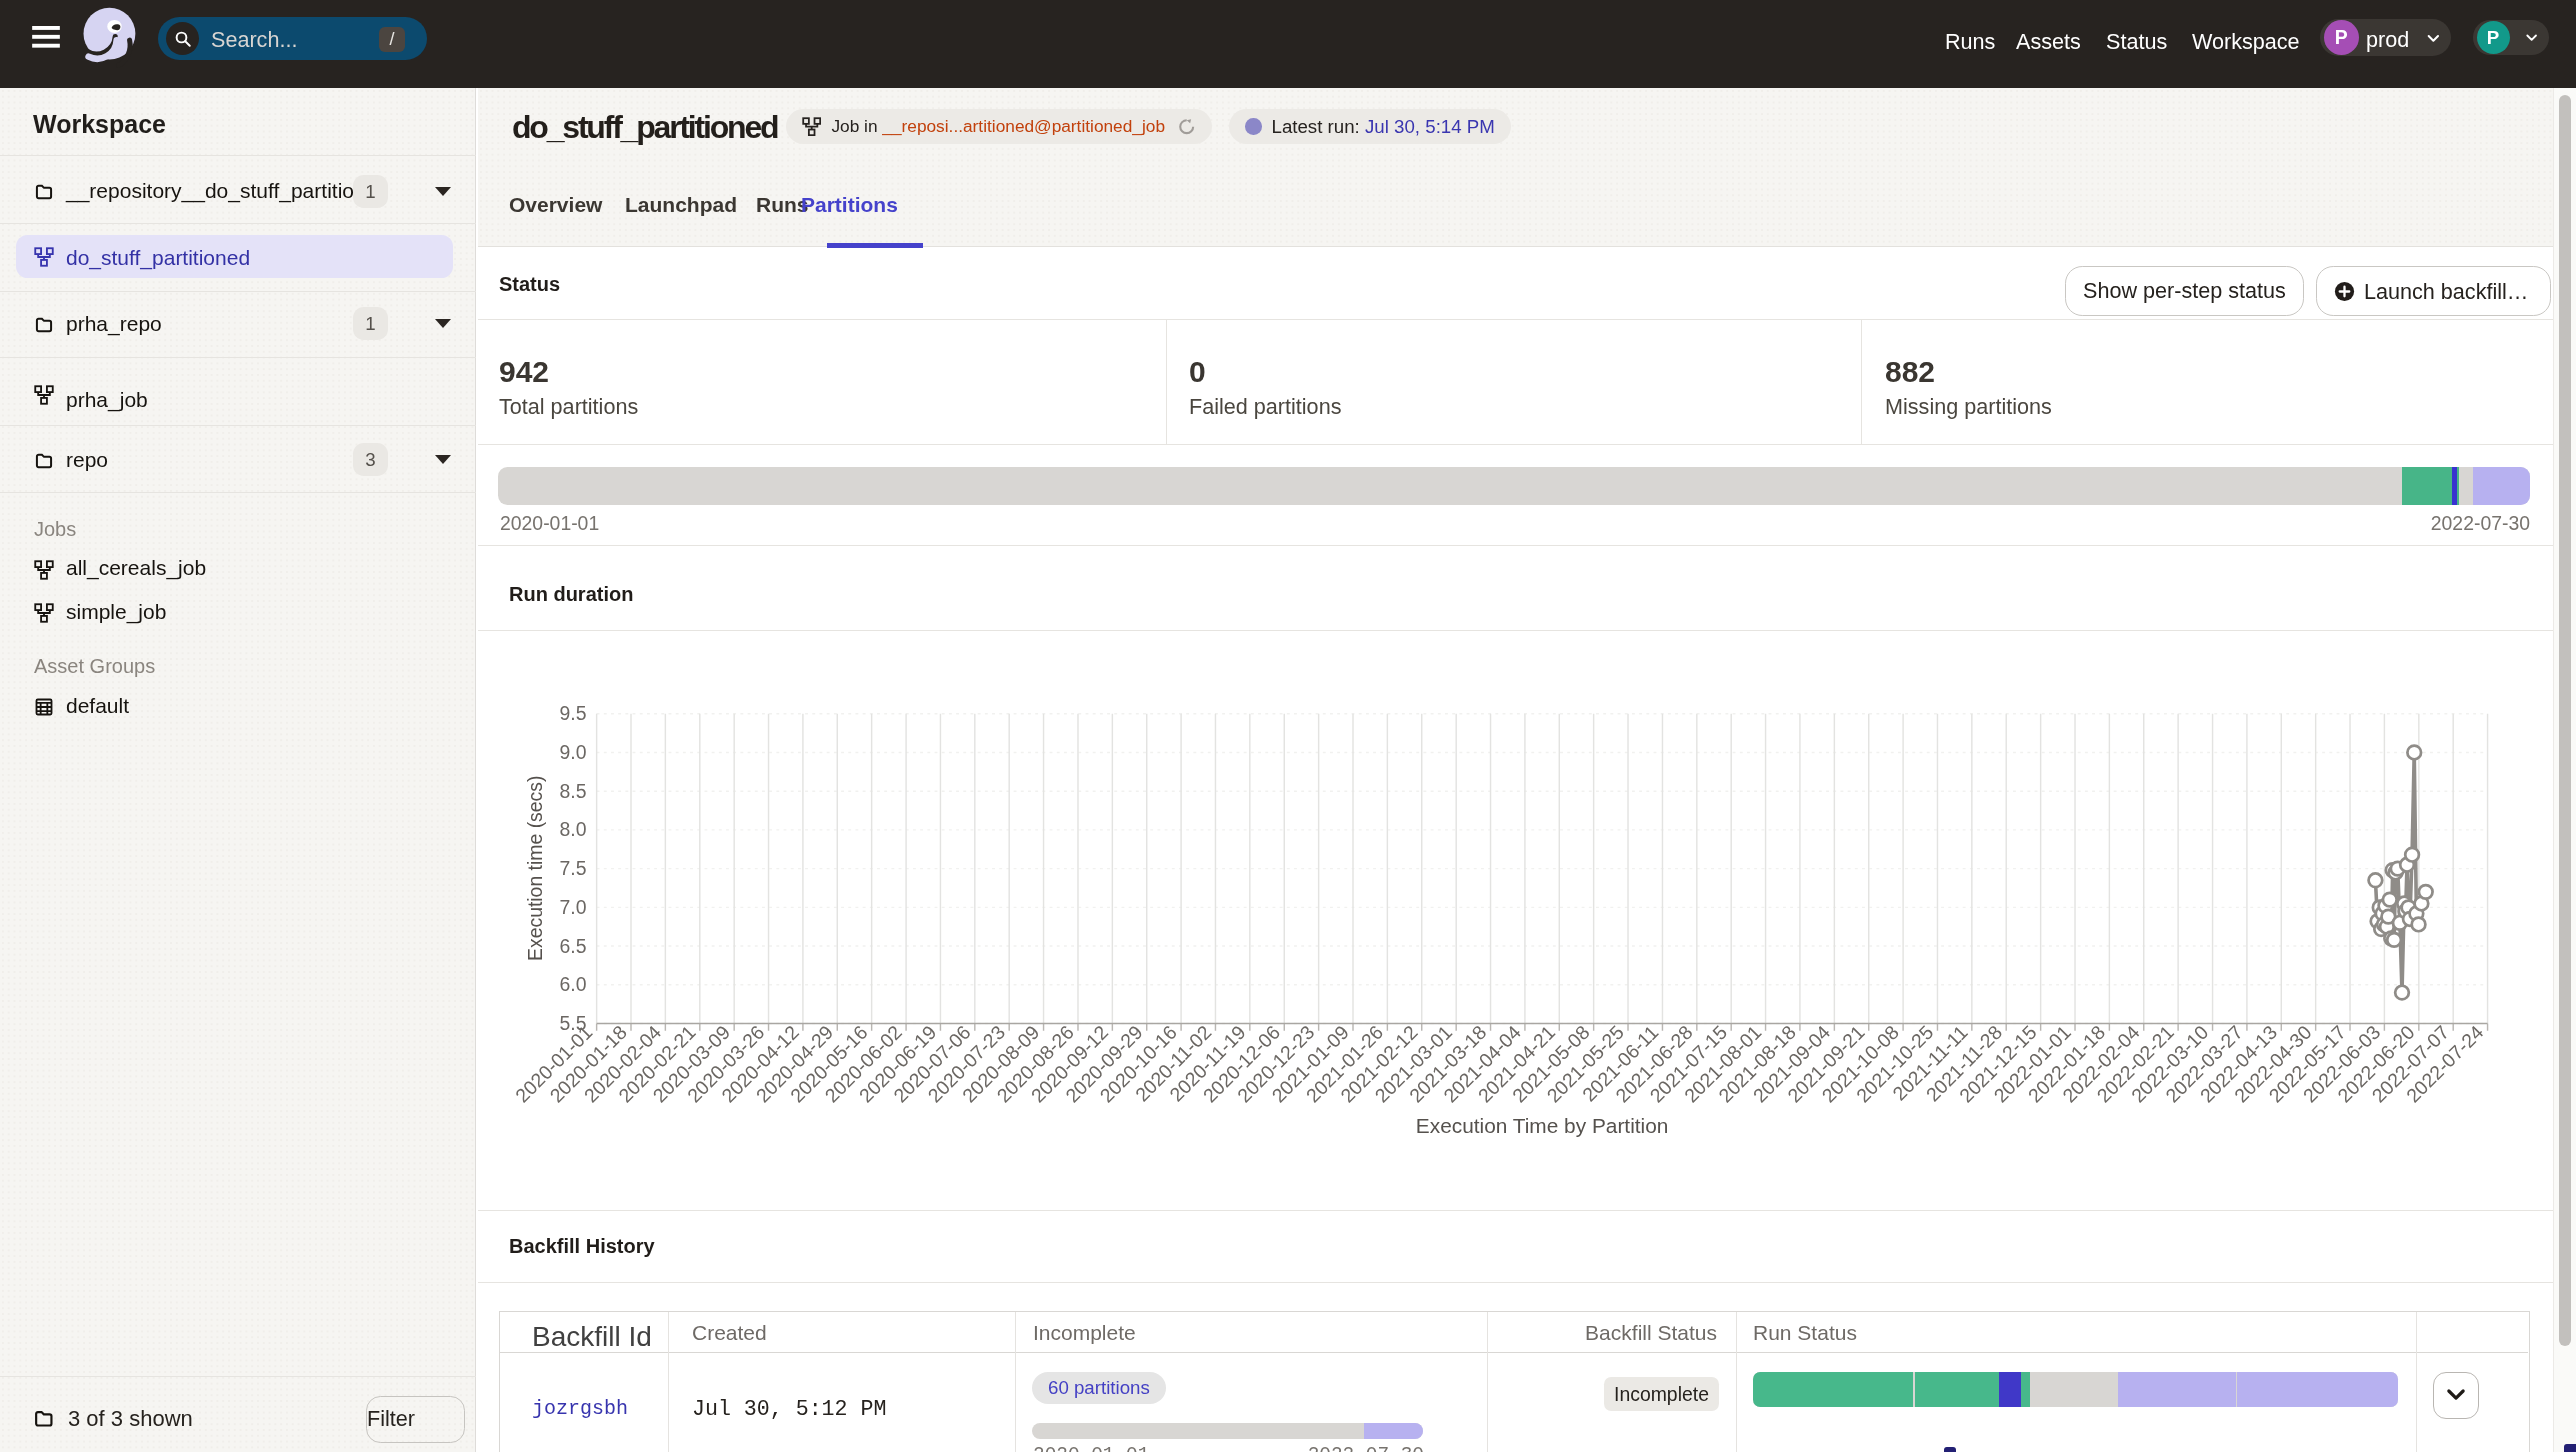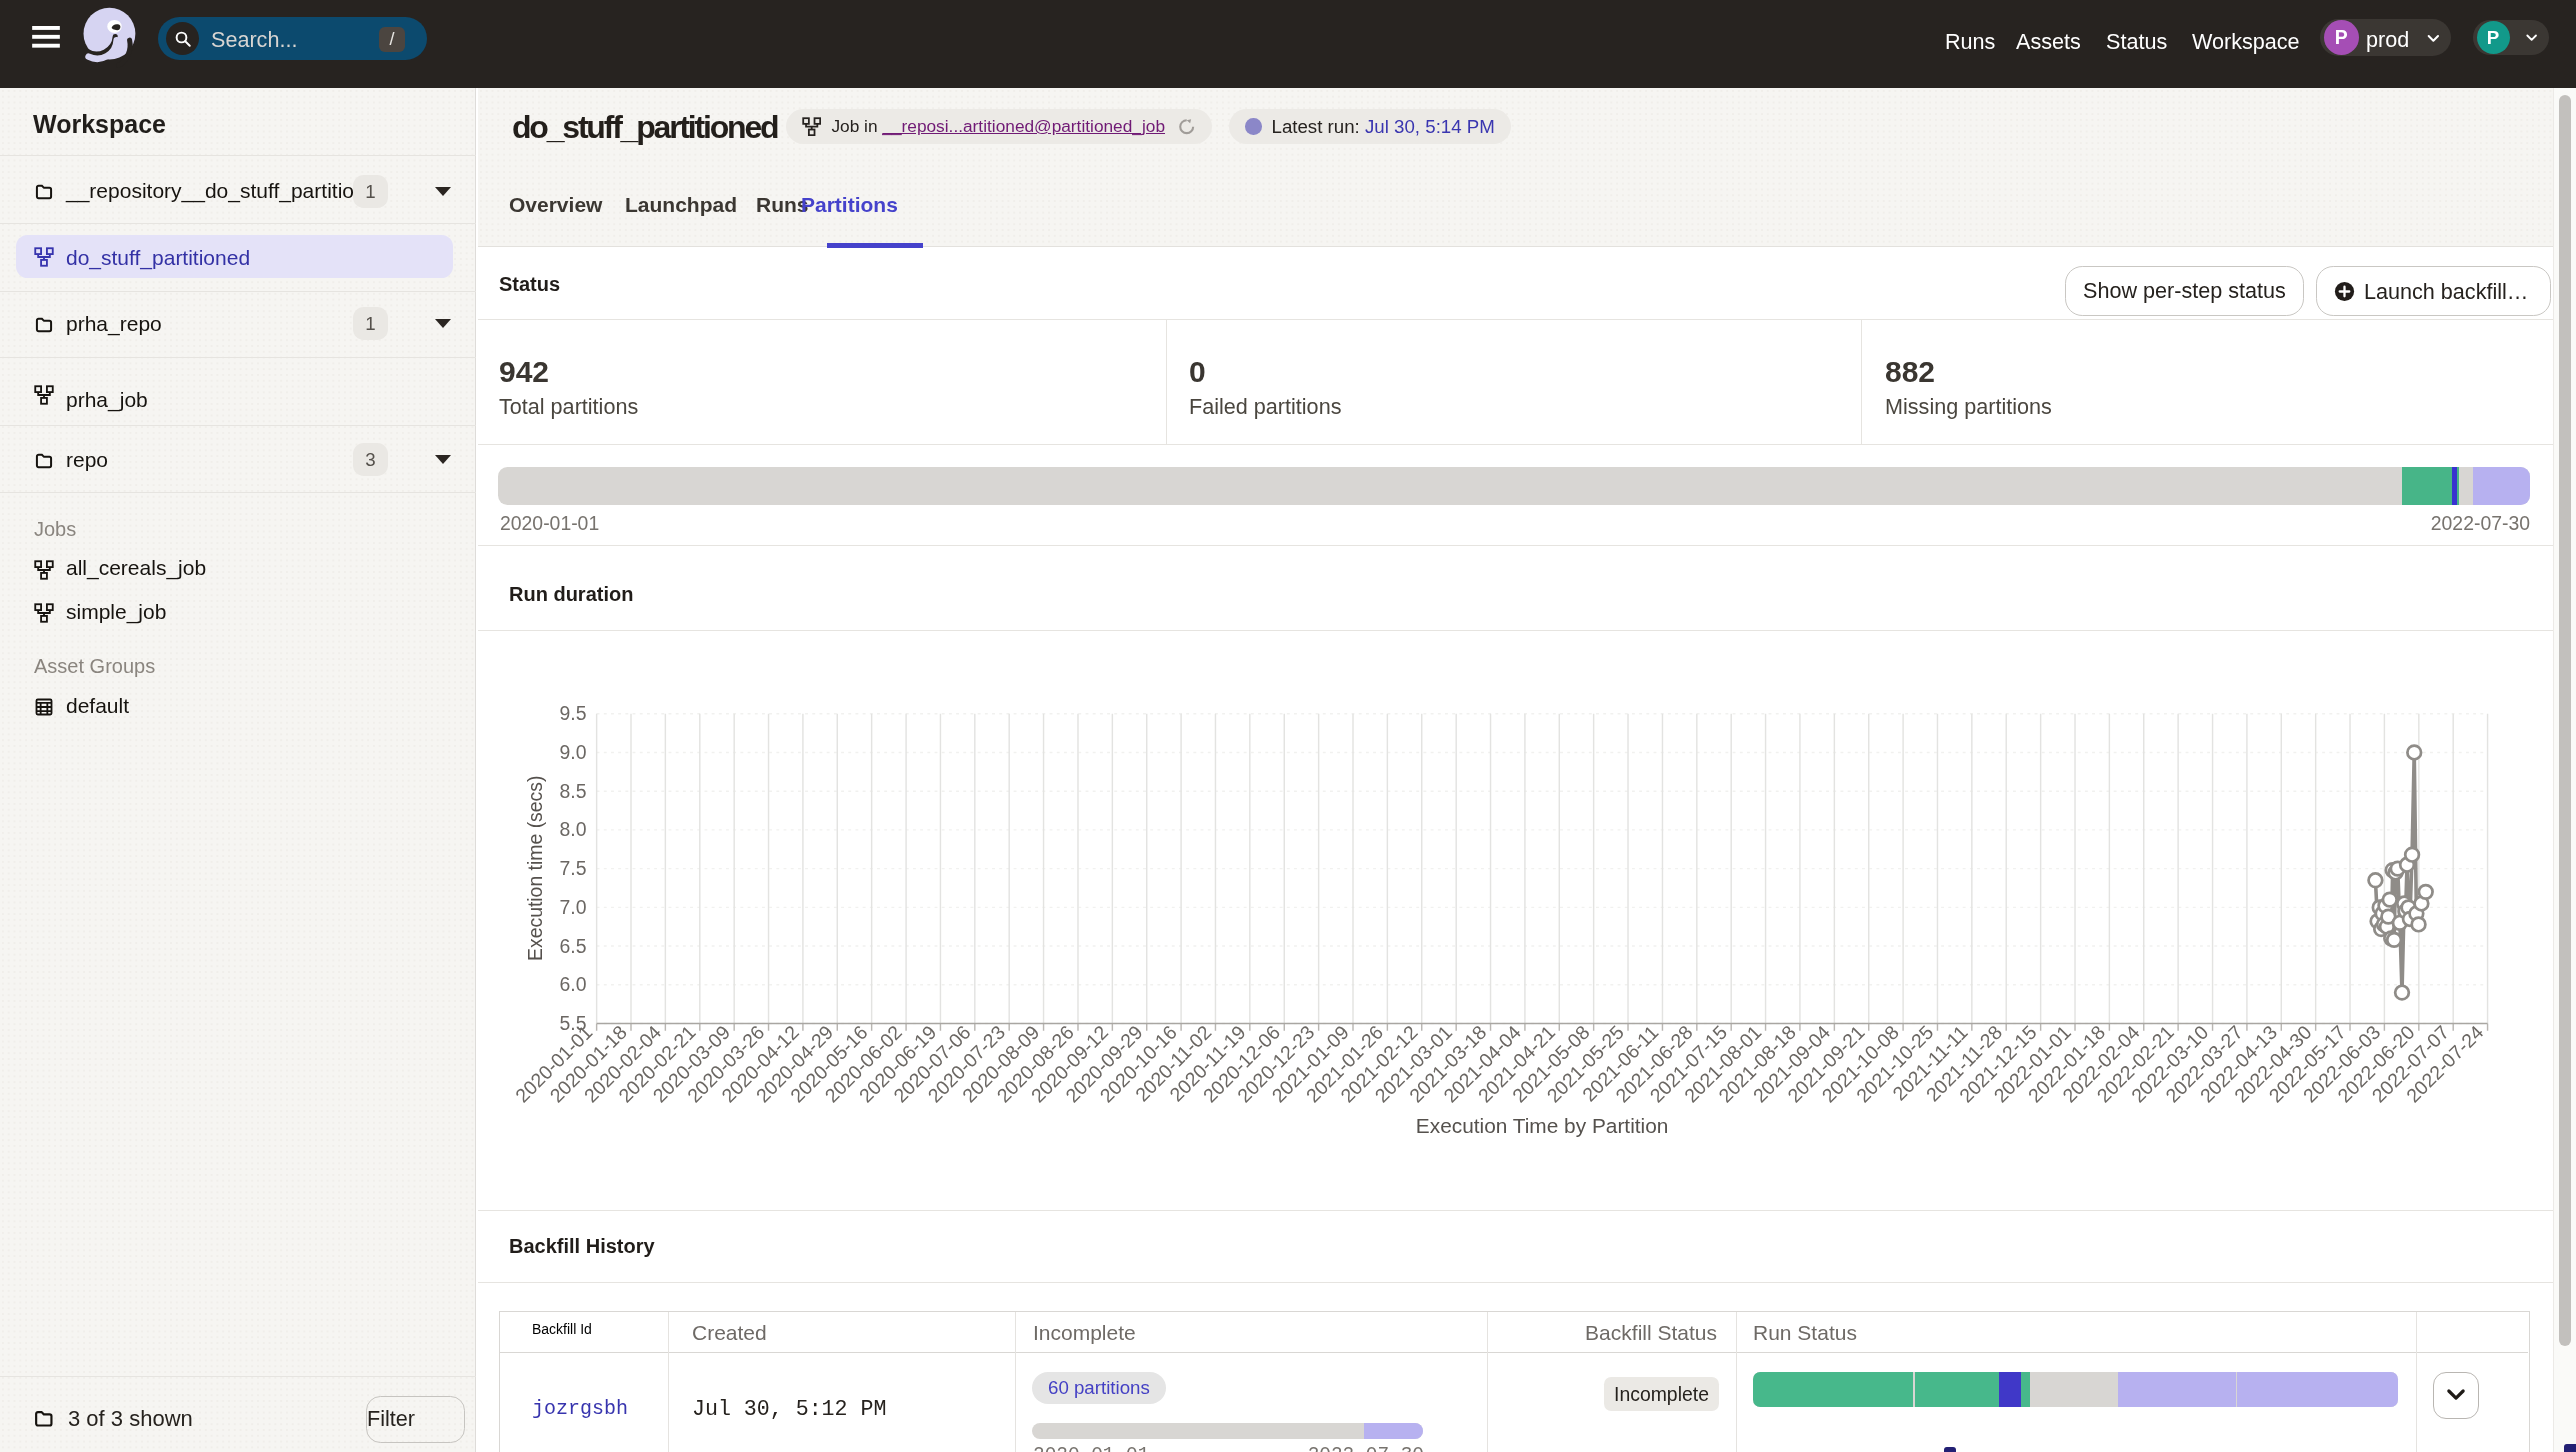--- a/index.html
+++ b/index.html
@@ -157,21 +157,21 @@
 <div class="hchip" style="left:786px;top:109px;font-size:17.3px">
   <svg style="margin-right:10px" width="19.4" height="19.4" viewBox="0 0 24 24">
       <g stroke="#26221F" stroke-width="2.2" fill="none">
         <rect x="1.5" y="1.5" width="7" height="7"></rect>
         <rect x="15.5" y="1.5" width="7" height="7"></rect>
         <rect x="8.5" y="15.5" width="7" height="7"></rect>
         <path d="M5 8.5 V12 H19 V8.5 M12 12 V15.5"></path>
       </g>
     </svg>
   <span>Job in&nbsp;</span>
-    <span style="color:#701a75;text-decoration:underline">__reposi...artitioned@partitioned_job</span>
+    <span style="color:#c2410c;">__reposi...artitioned@partitioned_job</span>
   <svg style="margin-left:11.5px" width="19.4" height="19.4" viewBox="0 0 24 24">
       <path d="M12 4 a8 8 0 1 0 8 8" fill="none" stroke="#A09C98" stroke-width="2.6"></path>
       <path d="M12 4 l5 -2.5 v5 Z" fill="#A09C98" stroke="none" transform="rotate(14 12 4)"></path>
     </svg>
 </div>
 <div class="hchip" style="left:1229px;top:109px;font-size:18.7px">
   <span style="display:inline-block;width:16.5px;height:16.5px;border-radius:50%;background:#8B87C8;margin-right:10px"></span>
   <span>Latest run:&nbsp;</span>
     <span style="color:#3A36B0">Jul 30, 5:14 PM</span>
 </div>
@@ -436,21 +436,21 @@
 <text x="1479" y="698" text-anchor="middle" font-size="29" fill="#55514D">Execution Time by Partition</text>
 </svg>
 </div>
 
 <div class="abs hline" style="left:478px;top:1210px;width:2098px"></div>
 <div class="abs" style="left:509px;top:1235px;font-size:20px;font-weight:bold;color:#211D1A">Backfill History</div>
 <div class="abs hline" style="left:478px;top:1282px;width:2098px"></div>
 
 <div class="abs" style="left:499px;top:1311px;width:2031px;height:141px;border:1.4px solid #D9D7D4;border-bottom:none">
   <div class="abs hline" style="left:0;top:40px;width:2028px;background:#D9D7D4"></div>
-  <div class="abs" style="left:32px;top:9.4px;font-size:14px;color:#000000">Backfill Id</div>
+  <div class="abs" style="left:32px;top:9.4px;font-size:28px;color:#404040">Backfill Id</div>
   <div class="abs" style="left:192px;top:9.4px;font-size:21px;color:#6E6A66">Created</div>
   <div class="abs" style="left:533px;top:9.4px;font-size:21px;color:#6E6A66">Incomplete</div>
   <div class="abs" style="left:1217px;top:9.4px;font-size:21px;color:#6E6A66;transform:translateX(-100%);white-space:nowrap">Backfill Status</div>
   <div class="abs" style="left:1253px;top:9.4px;font-size:21px;color:#6E6A66">Run Status</div>
   <div class="abs vline" style="left:168px;top:0;height:141px;background:#E5E3E0"></div>
   <div class="abs vline" style="left:515px;top:0;height:141px;background:#E5E3E0"></div>
   <div class="abs vline" style="left:987px;top:0;height:141px;background:#E5E3E0"></div>
   <div class="abs vline" style="left:1236px;top:0;height:141px;background:#E5E3E0"></div>
   <div class="abs vline" style="left:1916px;top:0;height:141px;background:#E5E3E0"></div>
 

